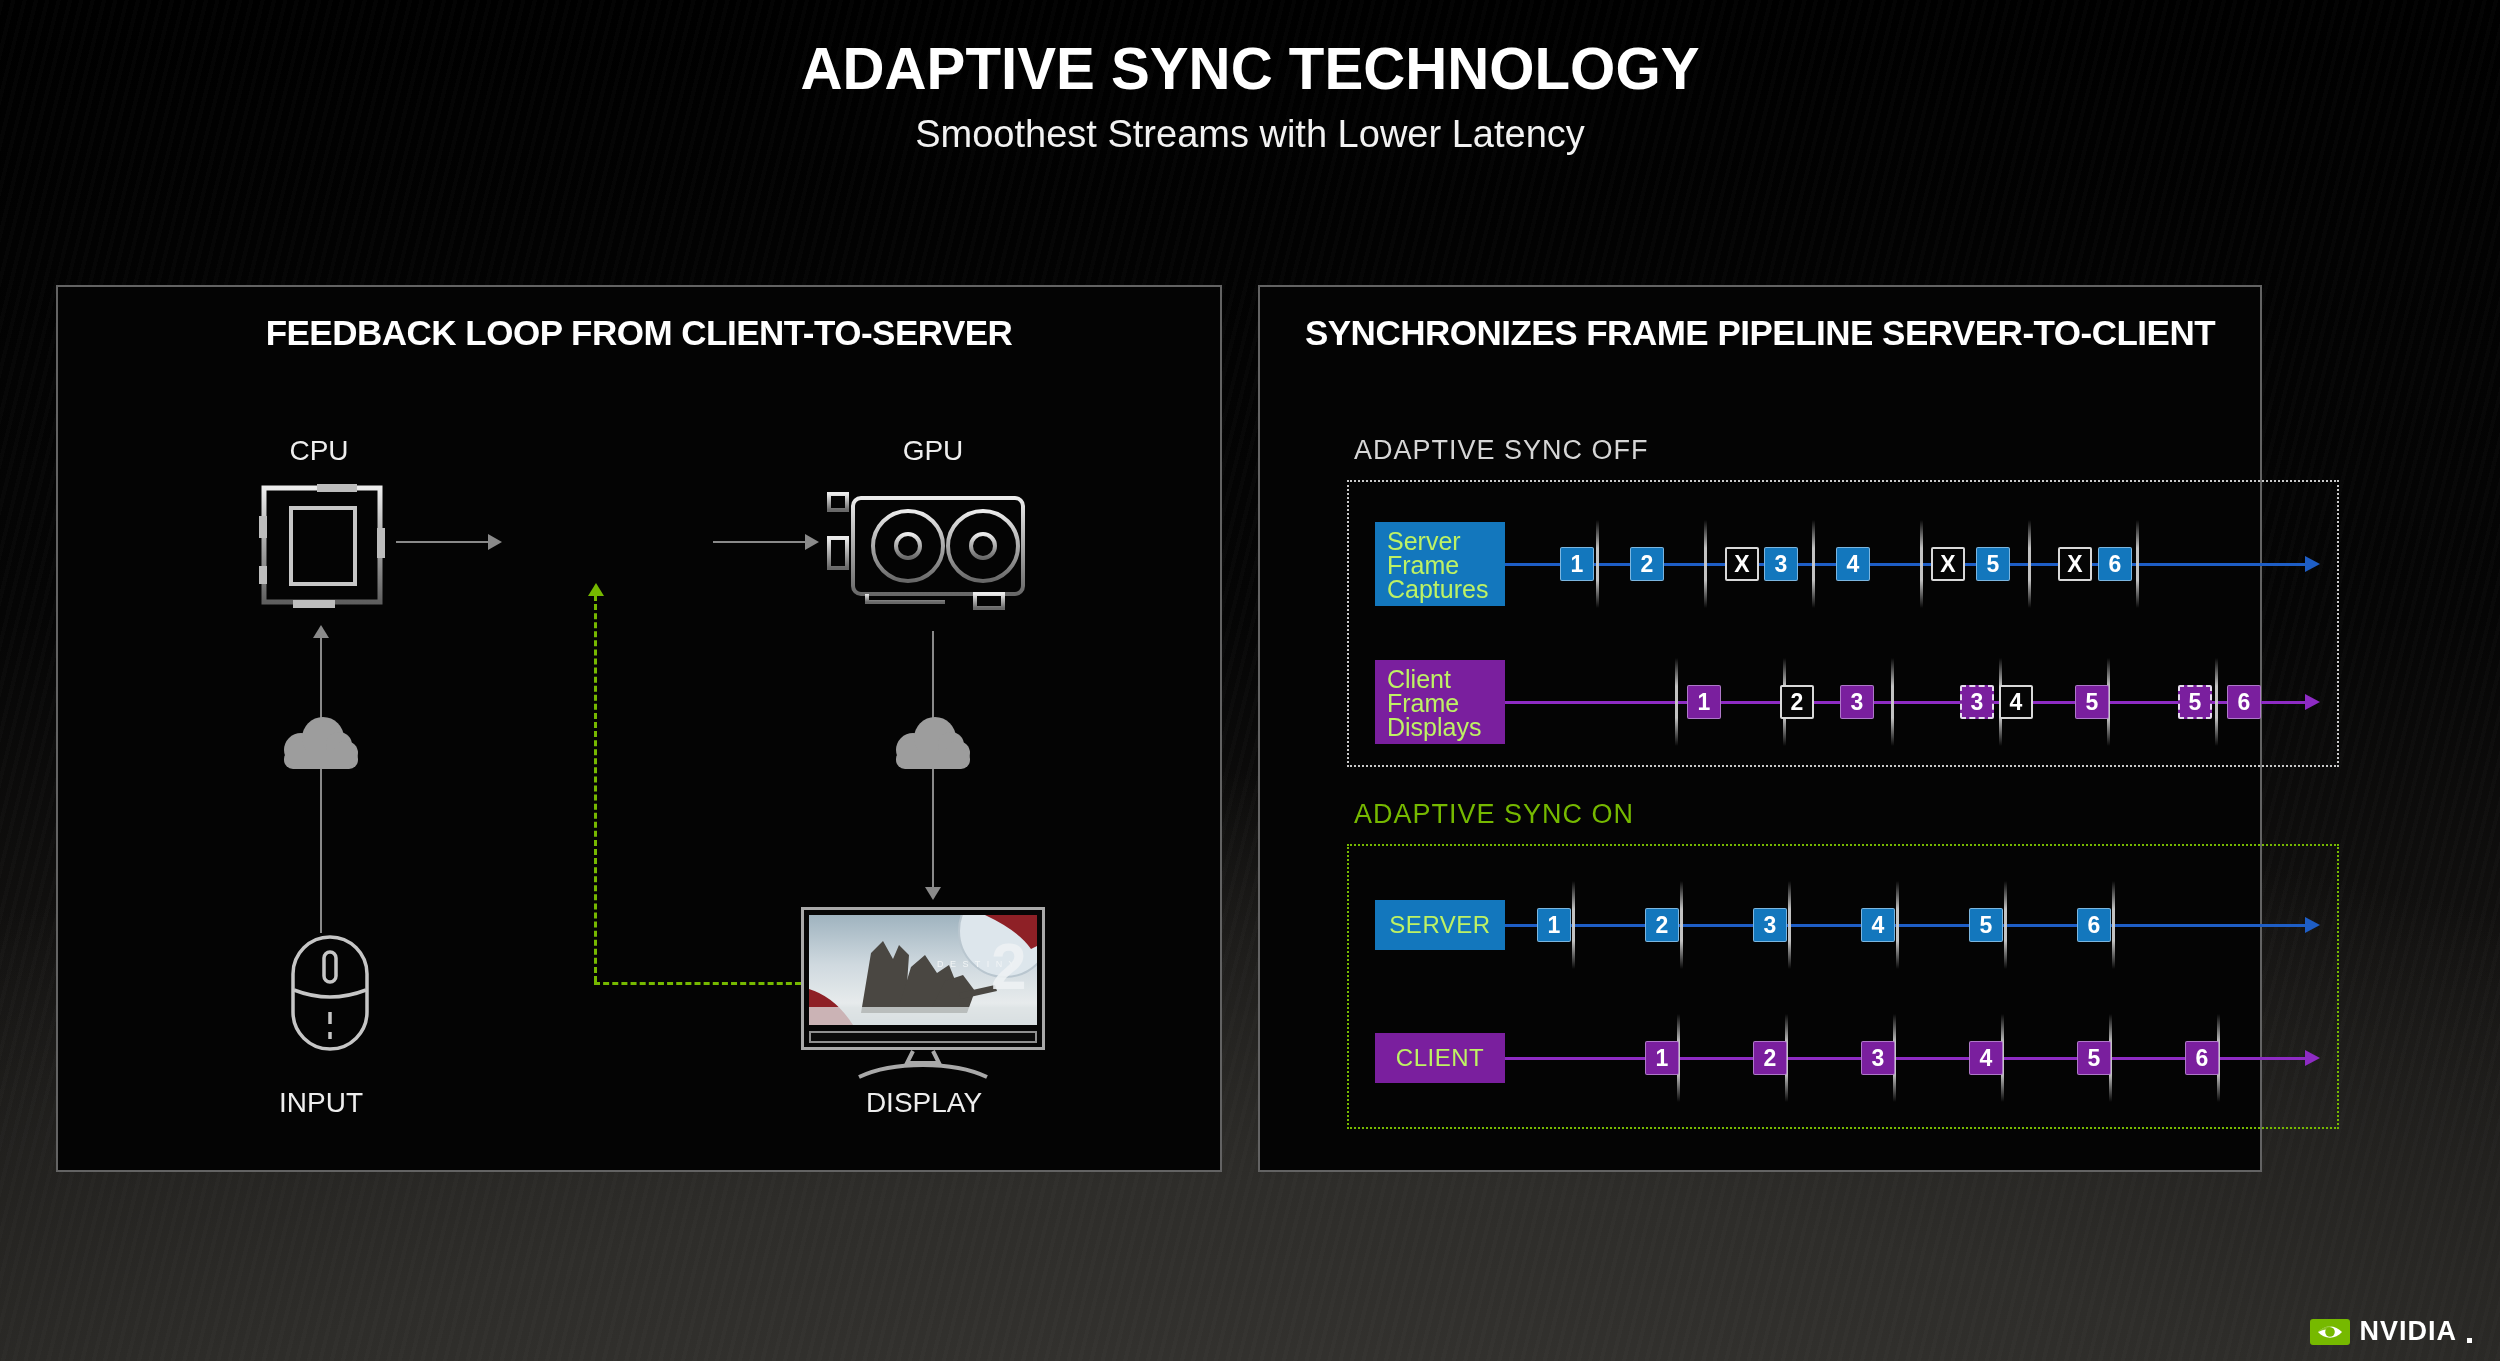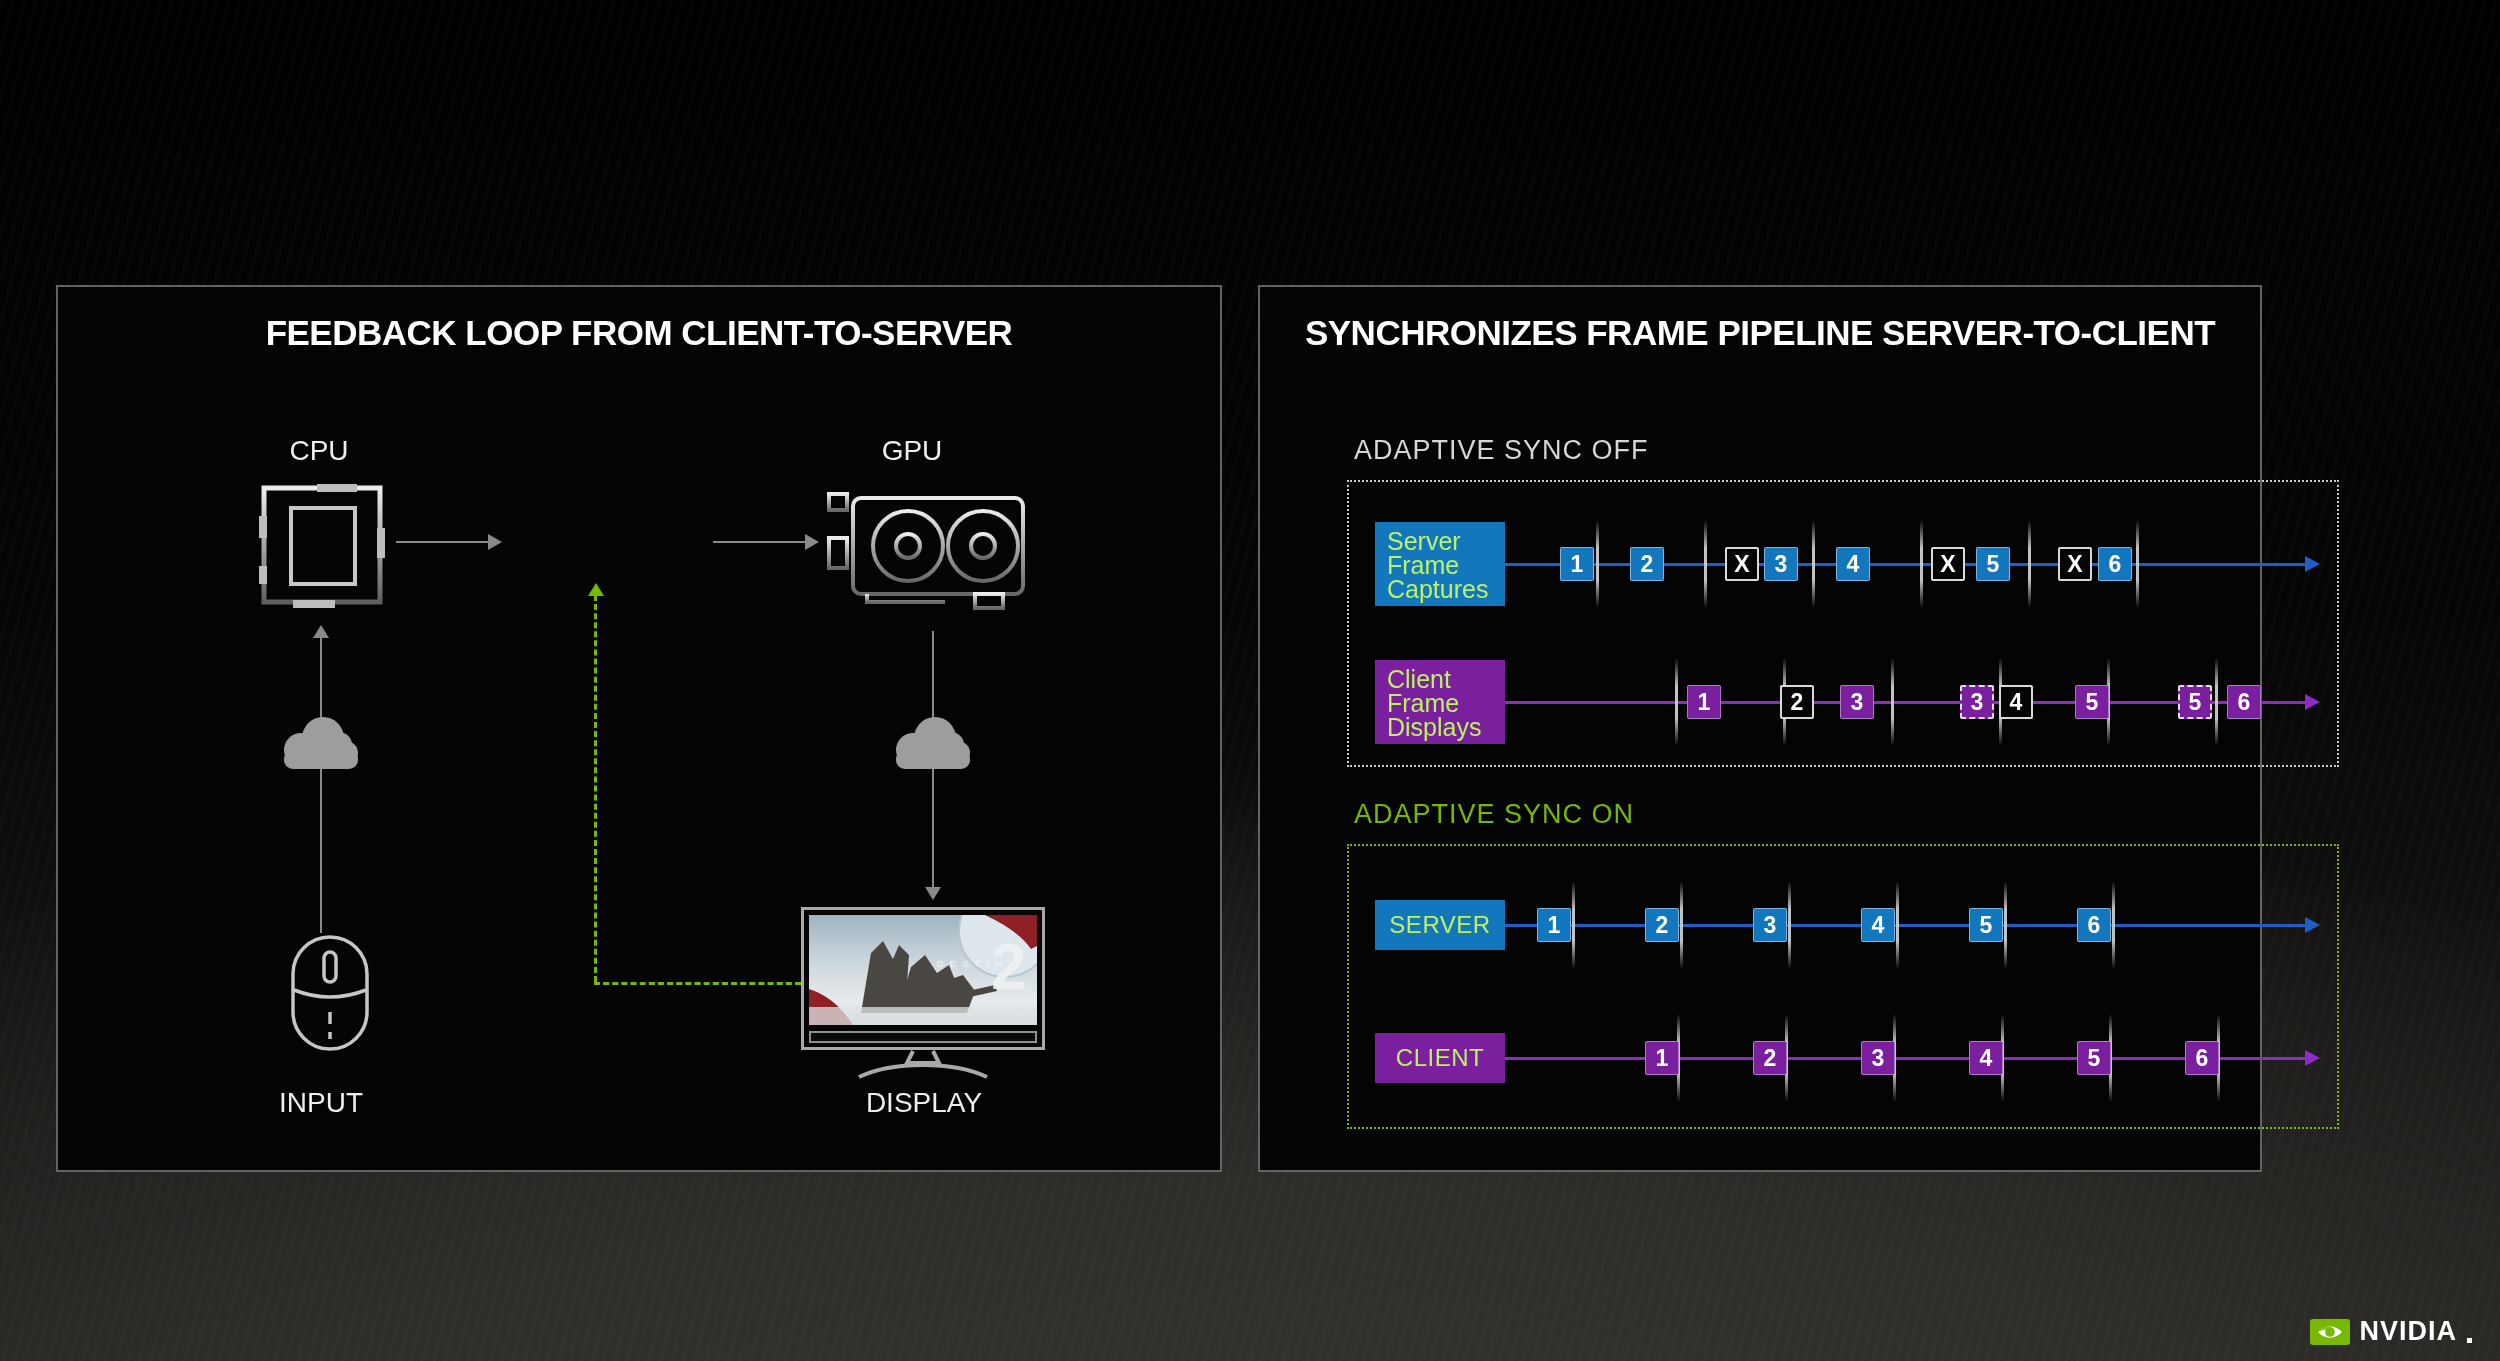--- a/index.html
+++ b/index.html
@@ -68,26 +68,30 @@
   
   .brand{position:absolute;right:28px;bottom:14px;display:flex;align-items:center;gap:8px;z-index:4;}
   .brand .txt{font-size:27px;font-weight:700;letter-spacing:1px;color:#fff;}
   .brand .dot{width:5px;height:5px;background:#fff;margin-left:2px;align-self:flex-end;margin-bottom:4px;}
 </style>
 </head>
 <body>
 
 <div class="slide">
 
+  <div class="hdr">
+    <h1>ADAPTIVE SYNC TECHNOLOGY</h1>
+    <div class="sub">Smoothest Streams with Lower Latency</div>
+  </div>
 
   <section class="panel left">
     <div class="panel-title">FEEDBACK LOOP FROM CLIENT-TO-SERVER</div>
 
     <div class="nodelabel" style="left:151px;top:148px;">CPU</div>
-    <div class="nodelabel" style="left:744px;top:148px;">GPU</div>
+    <div class="nodelabel" style="left:765px;top:148px;">GPU</div>
 
     <svg class="abs" style="left:199px;top:195px;" width="130" height="128" viewBox="0 0 130 128">
       <defs>
           <linearGradient id="cg" x1="0" y1="0" x2="0" y2="1">
         <stop offset="0" stop-color="#ededed"></stop>
             <stop offset="1" stop-color="#5f5f5f"></stop>
           </linearGradient>
         </defs>
       <rect x="7" y="6" width="116" height="114" fill="none" stroke="url(#cg)" stroke-width="5"></rect>
       <rect x="34" y="26" width="64" height="76" fill="none" stroke="#c7c7c7" stroke-width="4"></rect>

